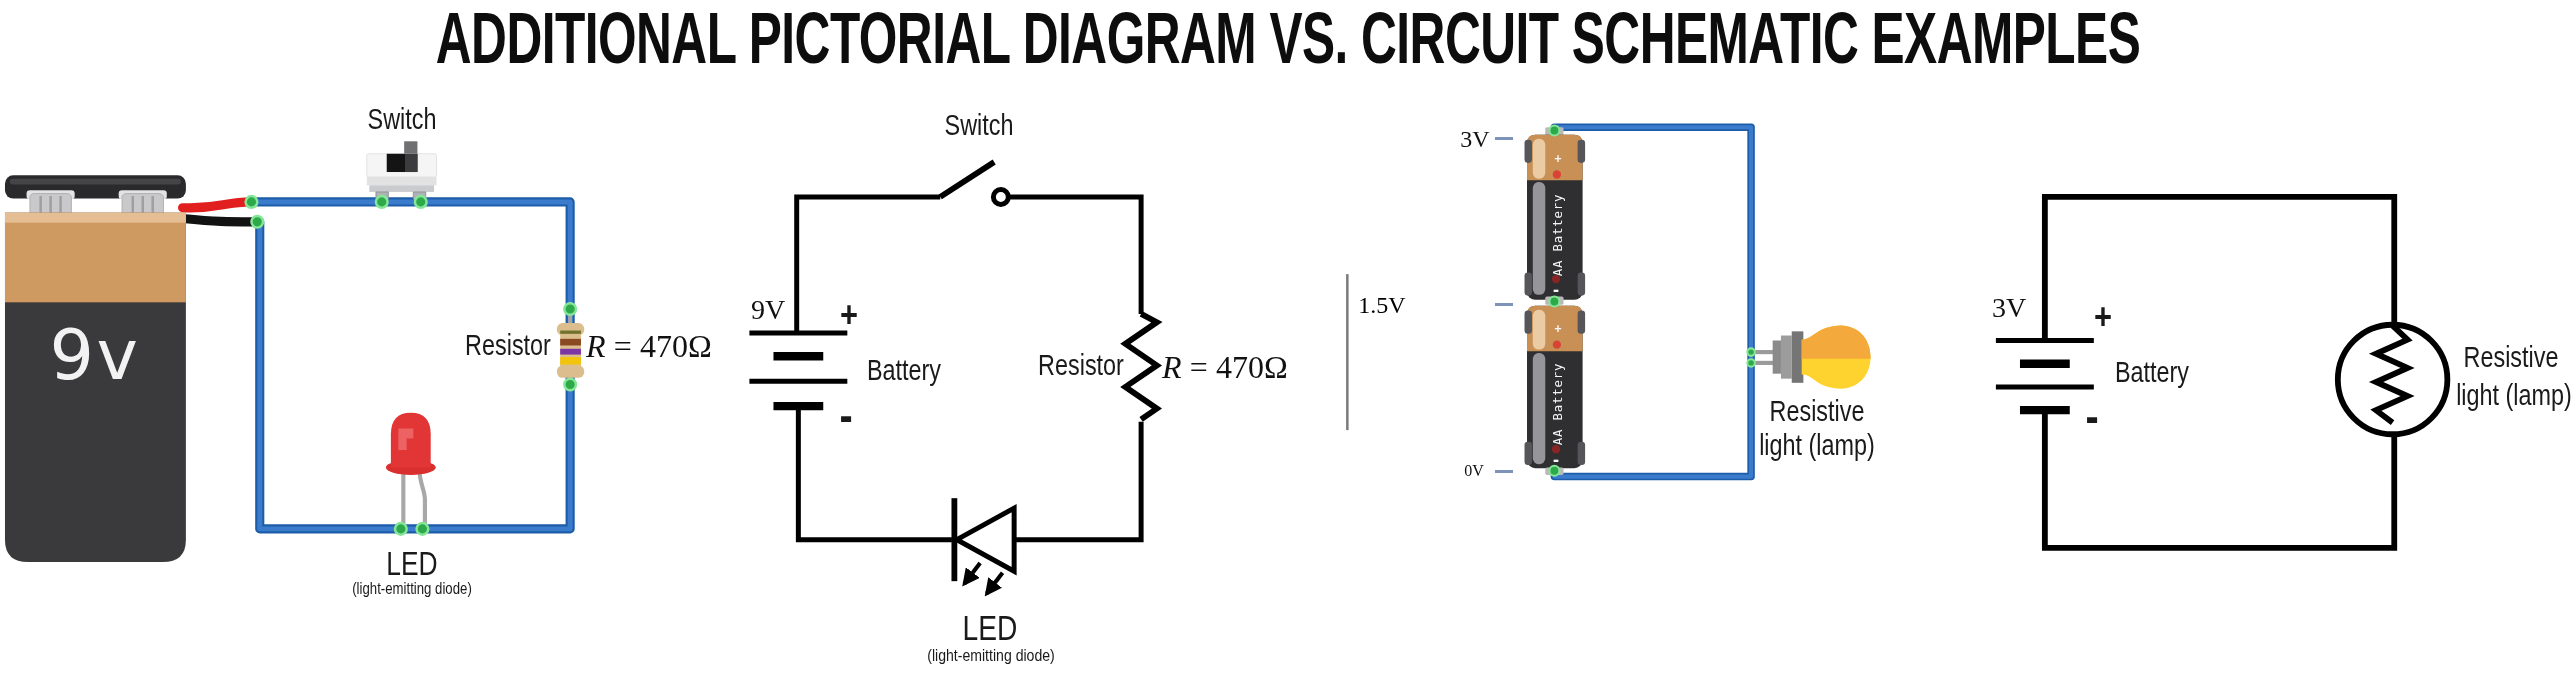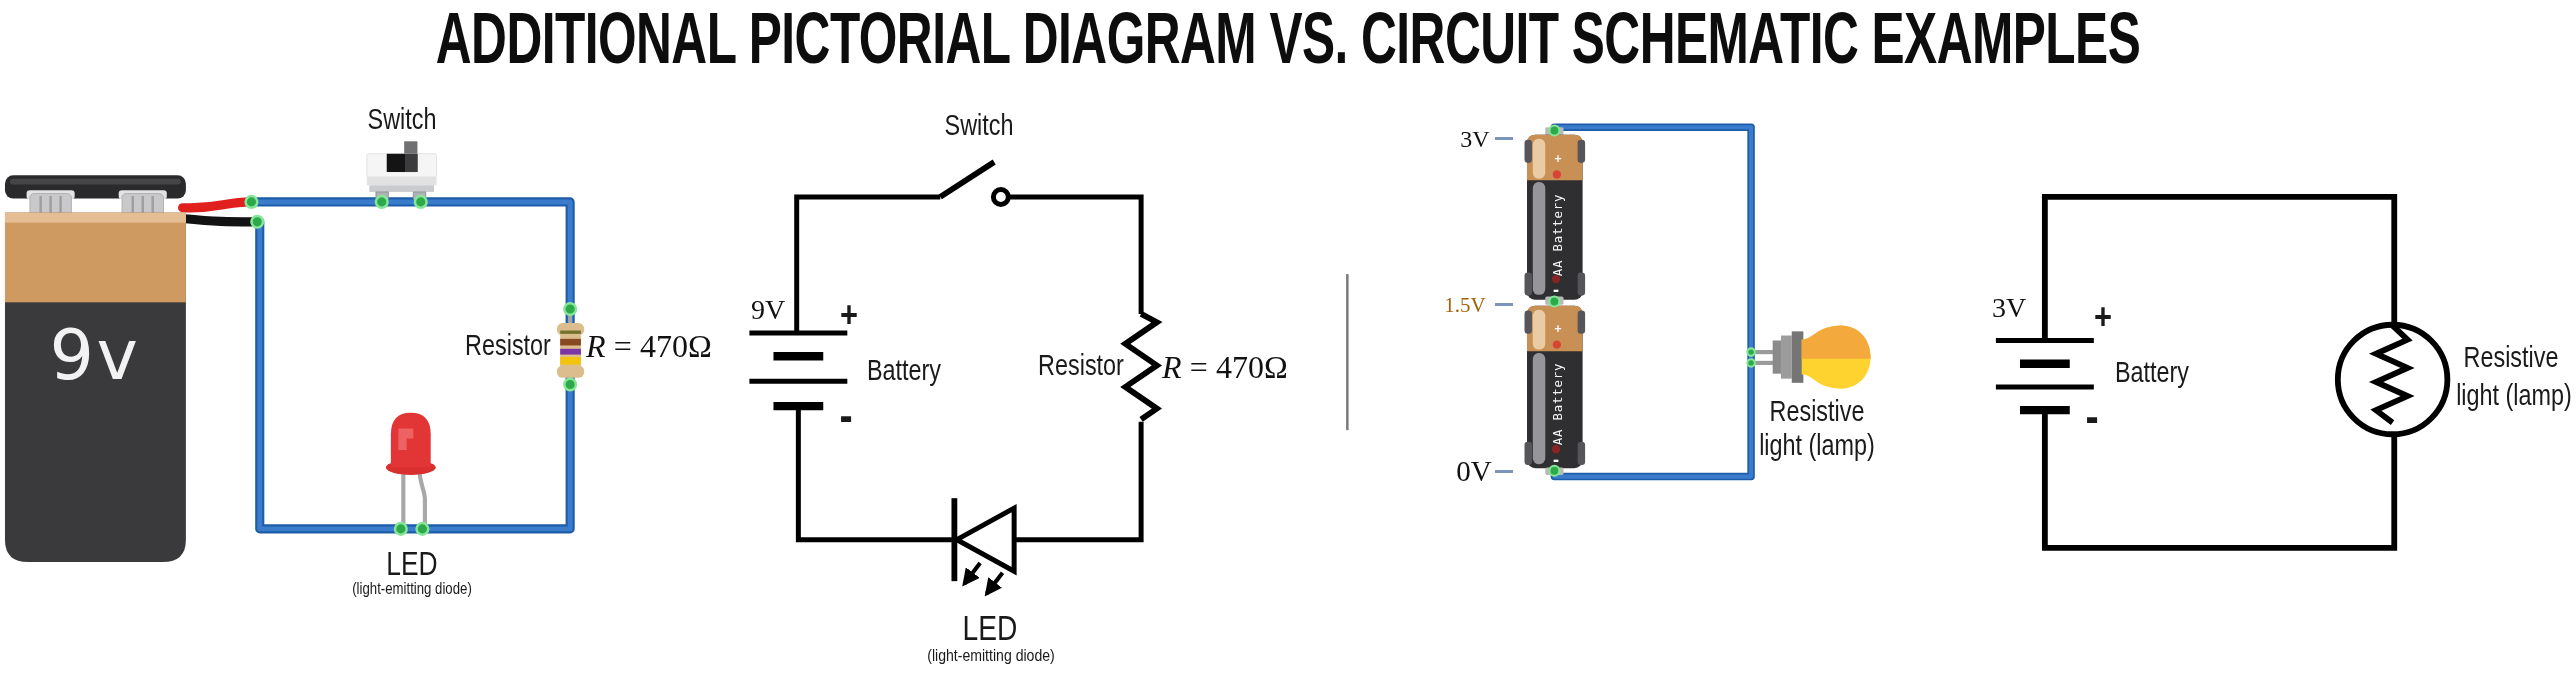--- a/index.html
+++ b/index.html
@@ -210,22 +210,22 @@
 <div class="lbl" style="left:904px;top:371px;font-size:26.6px;">Battery</div>
 <div class="lbl" style="left:1081px;top:366px;font-size:26.6px;">Resistor</div>
 <div class="lbl-left rform" style="left:1162px;top:367px;">
   <span class="rsym">R</span>
       <span>= 470Ω</span>
 </div>
 <div class="lbl" style="left:990px;top:628px;font-size:32px;">LED</div>
 <div class="lbl" style="left:991px;top:656px;font-size:16px;">(light-emitting diode)</div>
 
 <div class="serif" style="position:absolute;left:1475px;top:139px;font-size:24px;color:#111;">3V</div>
-<div class="serif" style="position:absolute;left:1465px;top:305px;font-size:21px;color:#a16207;">1.5V</div>
-<div class="serif" style="position:absolute;left:1474px;top:471px;font-size:29px;color:#111;">0V</div>
+<div class="serif" style="position:absolute;left:1382px;top:305px;font-size:24px;color:#000000;">1.5V</div>
+<div class="serif" style="position:absolute;left:1474px;top:471px;font-size:16px;color:#111;">0V</div>
 <div class="tick" style="left:1495px;top:137px;"></div>
 <div class="tick" style="left:1495px;top:303px;"></div>
 <div class="tick" style="left:1495px;top:470px;"></div>
 <div class="mono" style="position:absolute;left:1558px;top:159px;font-size:11.6px;font-weight:bold;transform:translate(-50%,-50%);">+</div>
 <div class="mono rot" style="position:absolute;left:1557px;top:235px;font-size:12.4px;letter-spacing:0.8px;">AA Battery</div>
 <div class="mono" style="position:absolute;left:1556px;top:290px;font-size:15px;font-weight:bold;transform:translate(-50%,-50%);">-</div>
 <div class="mono" style="position:absolute;left:1558px;top:329px;font-size:11.6px;font-weight:bold;transform:translate(-50%,-50%);">+</div>
 <div class="mono rot" style="position:absolute;left:1557px;top:404px;font-size:12.4px;letter-spacing:0.8px;">AA Battery</div>
 <div class="mono" style="position:absolute;left:1556px;top:460px;font-size:15px;font-weight:bold;transform:translate(-50%,-50%);">-</div>
 <div class="lbl" style="left:1817px;top:412px;font-size:26.6px;">Resistive</div>

